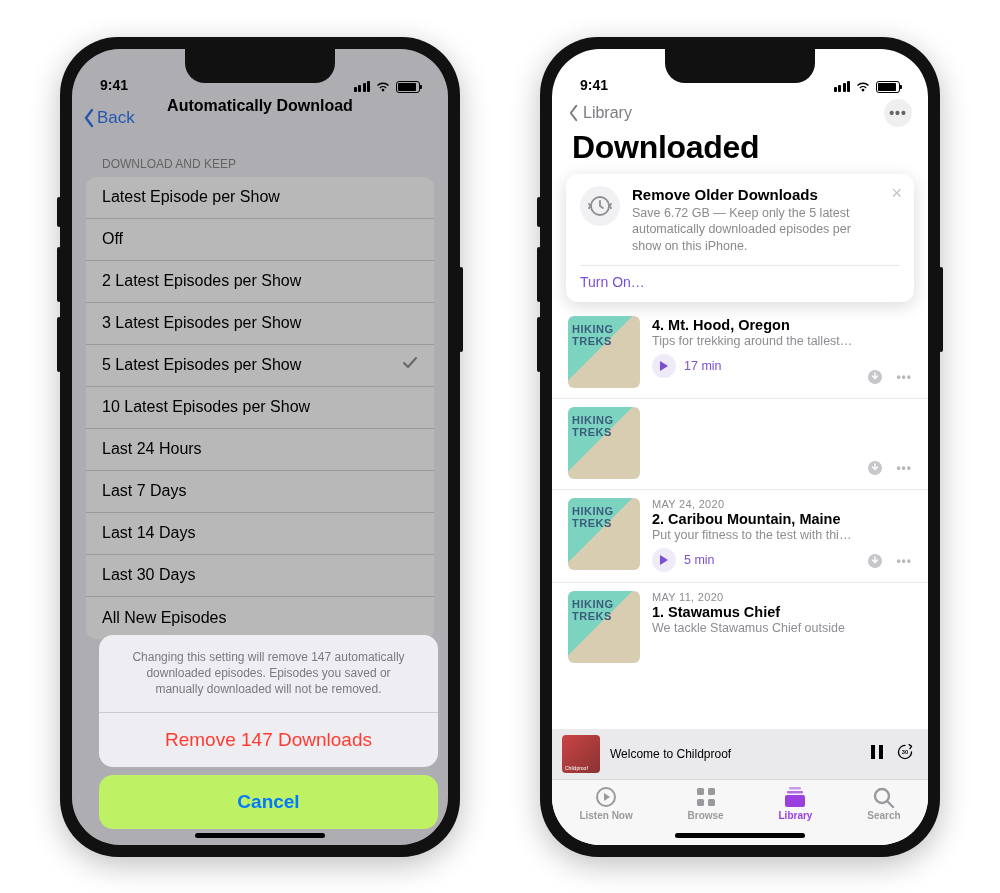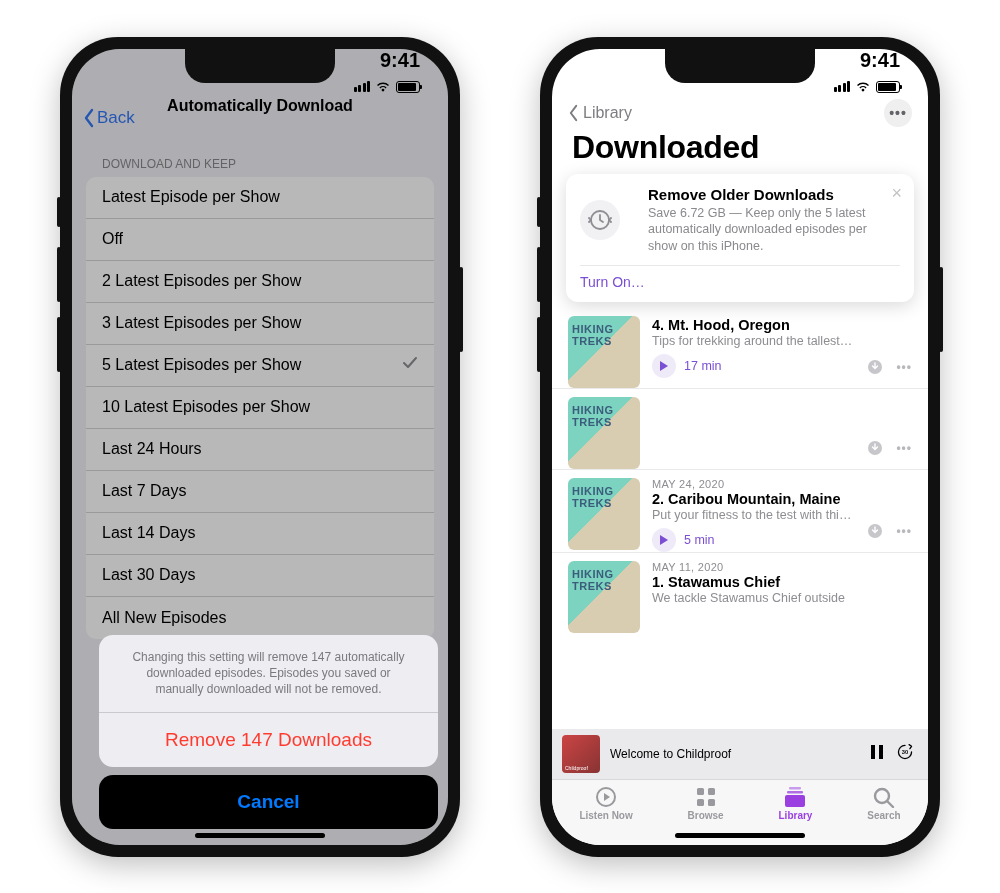--- a/index.html
+++ b/index.html
@@ -46,23 +46,22 @@
     display:flex;
     flex-direction:column;
   }
   .screen.white { background:#fff; }
   .status-bar {
     height:48px;
     display:flex;
     justify-content:space-between;
     align-items:flex-end;
     padding:0 28px 4px;
-    font-size:20px;
+    font-size:14px;
     font-weight:600;
-    flex-direction:column;
   }
   .status-icons { display:flex; gap:5px; align-items:center; }
   .bars { display:flex; gap:1.5px; align-items:flex-end; }
   .bars span { width:3px; background:#000; border-radius:1px; }
   .bars span:nth-child(1){height:5px}.bars span:nth-child(2){height:7px}.bars span:nth-child(3){height:9px}.bars span:nth-child(4){height:11px}
   .wifi-icon svg { width:16px; height:12px; display:block; }
   .batt { width:24px; height:12px; border:1.5px solid #000; border-radius:3px; position:relative; }
   .batt::after { content:""; position:absolute; right:-3px; top:3px; width:2px; height:4px; background:#000; border-radius:0 1px 1px 0; }
   .batt span{ position:absolute; left:1px; top:1px; bottom:1px; width:18px; background:#000; border-radius:1px;}
   .home-ind { position:absolute; bottom:7px; left:50%; transform:translateX(-50%); width:130px; height:5px; background:#000; border-radius:3px; }
@@ -82,41 +81,41 @@
   .row1{ height:42px; display:flex; align-items:center; padding:0 16px; font-size:16px; border-bottom:0.5px solid #d6d6da; position:relative; }
   .row1:last-child{border-bottom:none;}
   .check{ position:absolute; right:16px; color:#8e8e93; }
   .dim-overlay{ position:absolute; inset:0; background:rgba(0,0,0,.28); z-index:5; }
   .action-sheet{
     position:absolute; left:27px; right:10px; bottom:16px; z-index:6;
   }
   .as-group{ background:rgba(240,240,245,.96); border-radius:14px; overflow:hidden; margin-bottom:8px; }
   .as-msg{ font-size:12px; color:#7a7a7e; text-align:center; padding:14px 26px; line-height:1.35; border-bottom:0.5px solid rgba(0,0,0,.15);}
   .as-destructive{ color:#ff3b30; font-size:19px; text-align:center; padding:16px 0; }
-  .as-cancel{ background:#000000; border-radius:14px; color:#007aff; font-size:19px; font-weight:600; text-align:center; padding:16px 0;}
+  .as-cancel{ background:#bef264; border-radius:14px; color:#007aff; font-size:19px; font-weight:600; text-align:center; padding:16px 0;}
 
   
   .nav2 {
     display:flex; align-items:center; justify-content:space-between;
     padding:2px 16px 0;
   }
   .nav2-back{ display:flex; align-items:center; color:#7d7d82; font-size:16px; }
   .nav2-back svg{ width:11px; height:18px; margin-right:4px; }
   .more-btn{ width:28px; height:28px; border-radius:14px; background:#efeff0; display:flex; align-items:center; justify-content:center; color:#636368; font-size:14px; font-weight:700; letter-spacing:1px;}
   .title2{ font-size:32px; font-weight:800; padding:2px 20px 8px; letter-spacing:-.3px; }
   .banner{ margin:0 14px 6px; background:#fff; border-radius:12px; box-shadow:0 4px 18px rgba(0,0,0,.15); padding:12px 14px; position:relative; }
-  .banner-top{ display:flex; gap:28px;align-items:center; }
+  .banner-top{ display:flex; gap:12px; }
   .banner-icon{ width:40px; height:40px; border-radius:20px; background:#f1f1f4; display:flex; align-items:center; justify-content:center; flex-shrink:0; }
   .banner-icon svg{ width:24px; height:24px; }
   .banner-title{ font-size:15px; font-weight:600; }
   .banner-desc{ font-size:12.5px; color:#8a8a8e; line-height:1.35; margin-top:2px; max-width:230px; }
   .banner-close{ position:absolute; top:10px; right:12px; color:#c3c3c7; font-size:18px; line-height:1; }
   .banner-link{ color:#7a4fd3; font-size:14px; margin-top:10px; padding-top:8px; border-top:0.5px solid #e8e8ea; }
   .eplist{ flex:1; overflow:hidden; }
-  .ep{ display:flex; gap:12px; padding:8px 16px 0; border-bottom:0.5px solid #e9e9eb; position:relative; }
+  .ep{ display:flex; gap:12px; padding:8px 16px 10px; border-bottom:0.5px solid #e9e9eb; position:relative; }
   .art{
     width:72px; height:72px; border-radius:6px; flex-shrink:0;
     background:
       linear-gradient(135deg,#7bd3c0 0%, #7bd3c0 45%, #d8cdb0 45%, #d8cdb0 100%);
     position:relative; overflow:hidden;
   }
   .art::after{
     content:"HIKING TREKS";
     position:absolute; inset:0;
     font-size:11px; font-weight:900;

